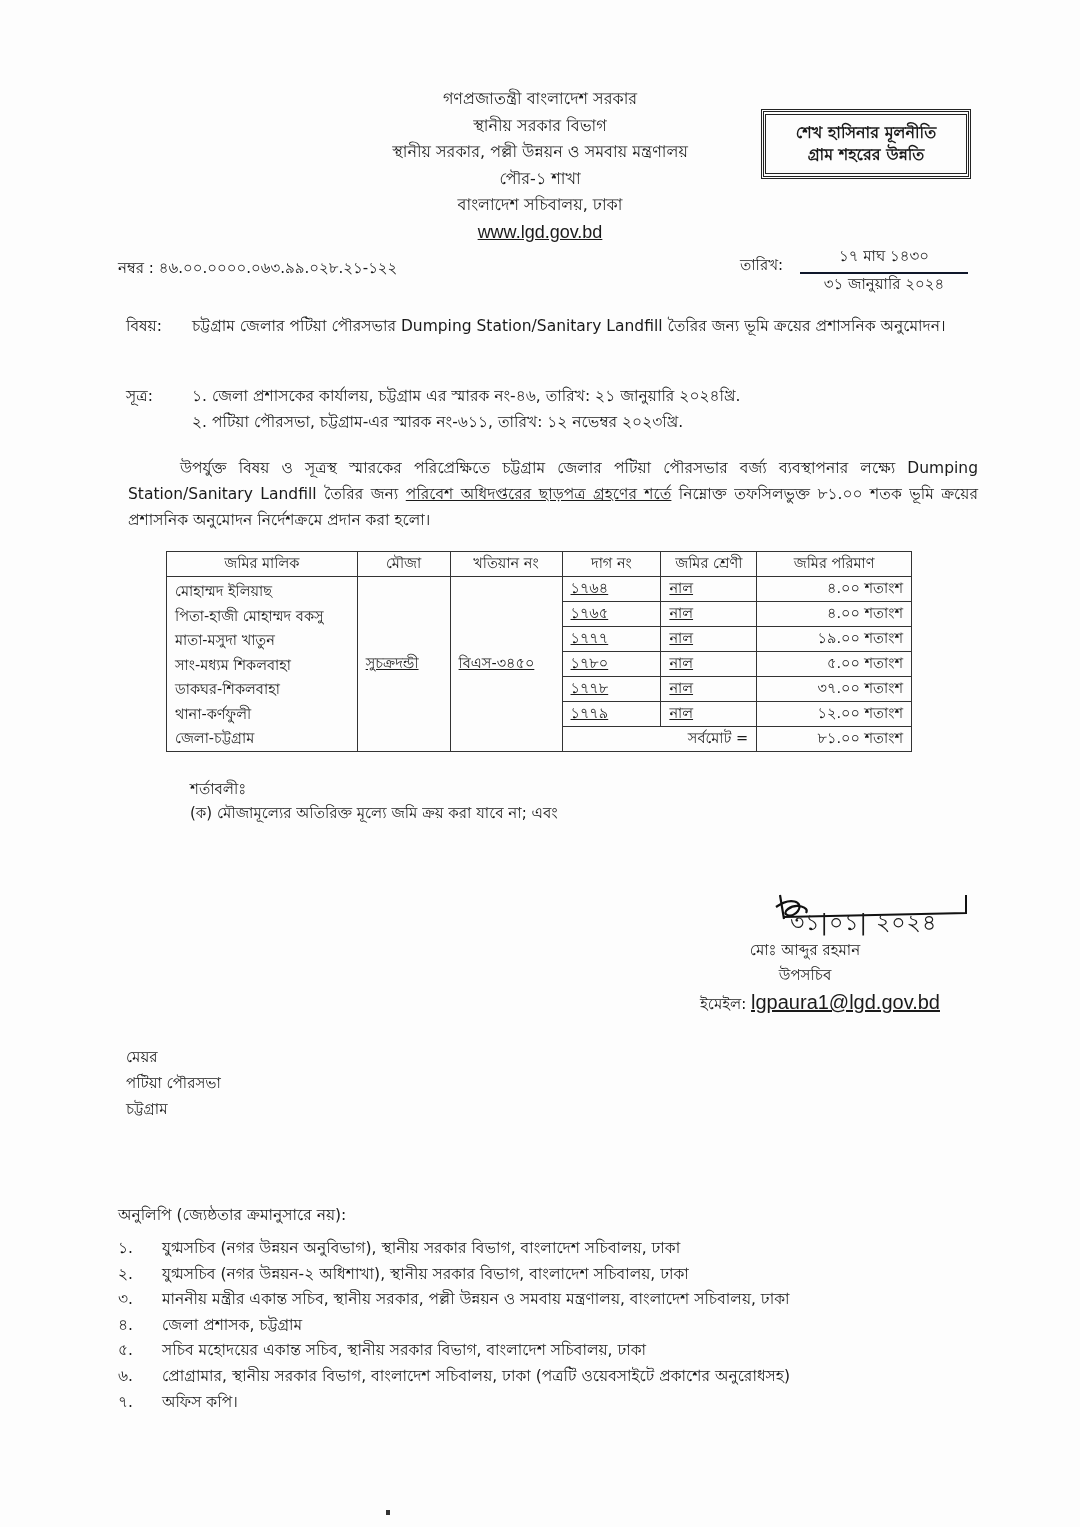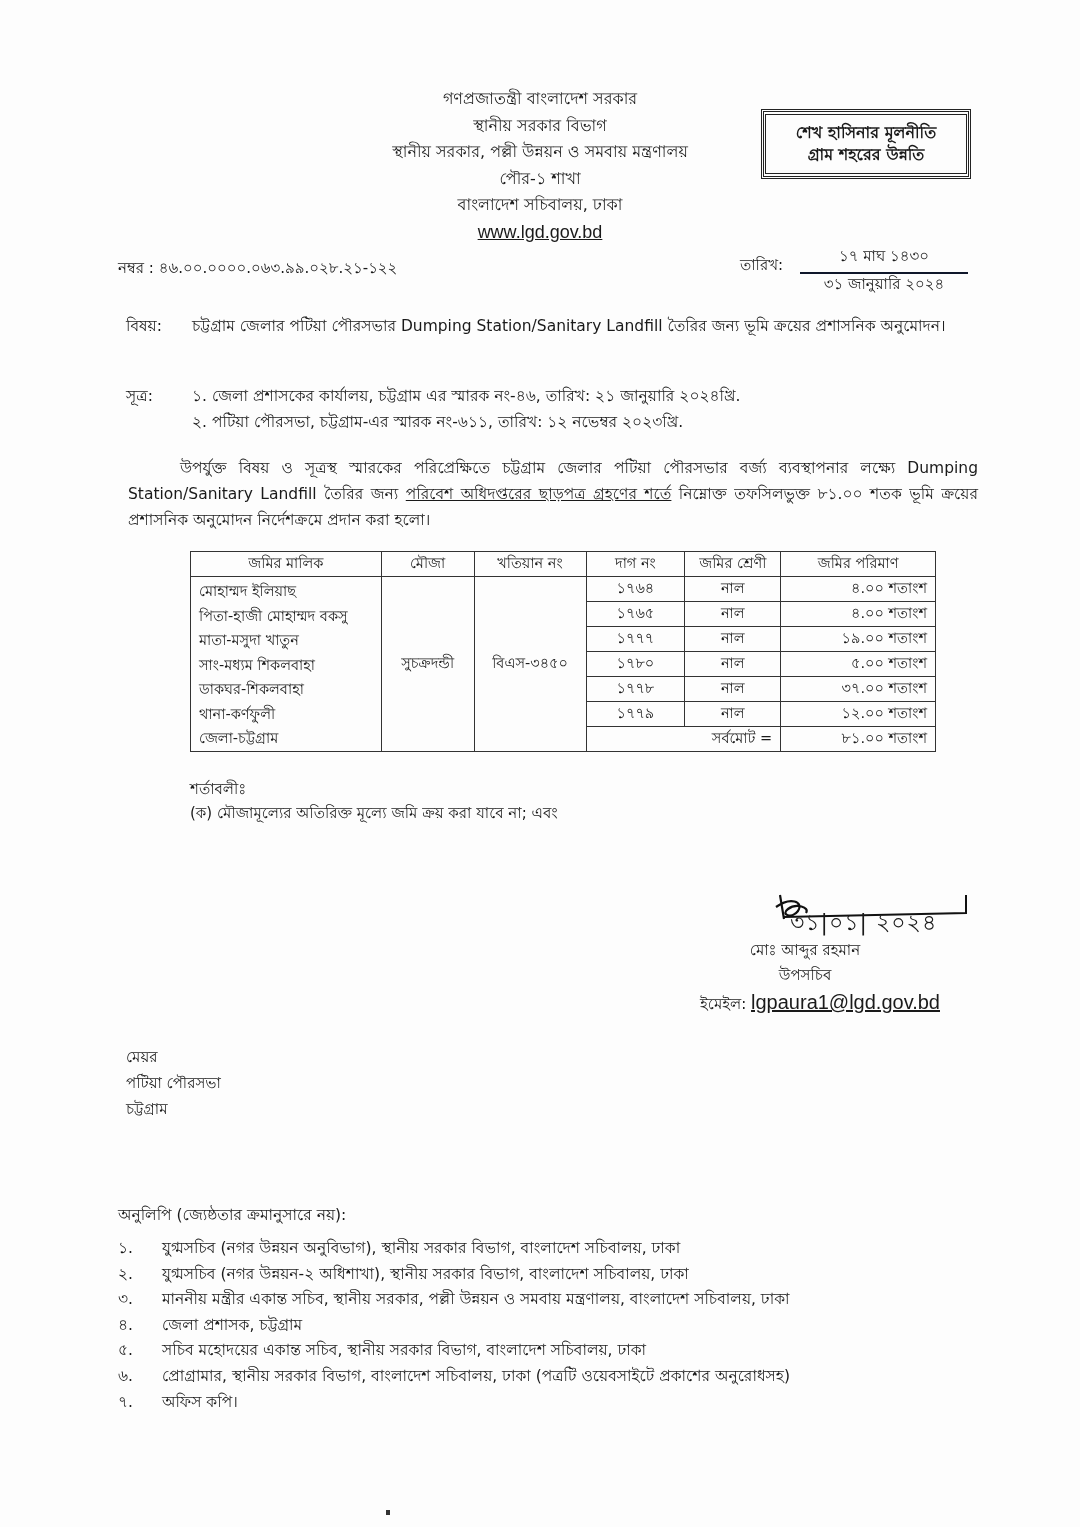--- a/index.html
+++ b/index.html
@@ -19,25 +19,25 @@
   .date-lbl { left:740px; top:253px; font-size:15px; }
   .date1 { left:800px; top:244px; width:168px; text-align:center; font-size:15px; border-bottom:2px solid #0f172a; padding-bottom:3px; }
   .date2 { left:800px; top:272px; width:168px; text-align:center; font-size:15px; }
   .p { font-size:15.5px; line-height:26px; }
   .subj-lbl { left:126px; top:313px; }
   .subj { left:192px; top:313px; width:790px; }
   .ref-lbl { left:126px; top:383px; }
   .refs { left:192px; top:383px; width:790px; }
   .body-par { left:128px; top:455px; width:850px; text-indent:52px; text-align:justify; }
   .u { text-decoration:underline; }
-  table.land { position:absolute; left:190px; top:551px; width:746px; border-collapse:collapse; font-size:14.5px; }
+  table.land { position:absolute; left:166px; top:551px; width:746px; border-collapse:collapse; font-size:14.5px; }
   table.land th, table.land td { border:1px solid #333; padding:0 8px; height:24px; font-weight:normal; }
   table.land th { text-align:center; }
   .owner { vertical-align:top; line-height:24.5px; padding-top:2px !important; }
-  .c { text-align:center; }
+  .c { text-align:left;text-decoration:underline; }
   .r { text-align:right; }
   .terms { left:190px; top:777px; font-size:15px; line-height:24px; }
   .sig { left:770px; top:889px; width:220px; height:40px; }
   .sign-date { left:790px; top:905px; font-size:22px; font-family:"DejaVu Serif",serif; letter-spacing:1px; }
   .signer { left:680px; top:938px; width:250px; text-align:center; font-size:15px; line-height:25px; }
   .contact { left:640px; top:988px; width:300px; text-align:right; font-size:15px; line-height:29px; }
   .contact .link { text-decoration:underline; font-family:"Liberation Sans",sans-serif; font-size:20px;margin-top:28px; }
   .recip { left:126px; top:1044px; font-size:15px; line-height:26px; }
   .cc-title { left:118px; top:1203px; font-size:15.5px; }
   .cc-list { left:118px; top:1236px; font-size:15.5px; line-height:25.6px; }

